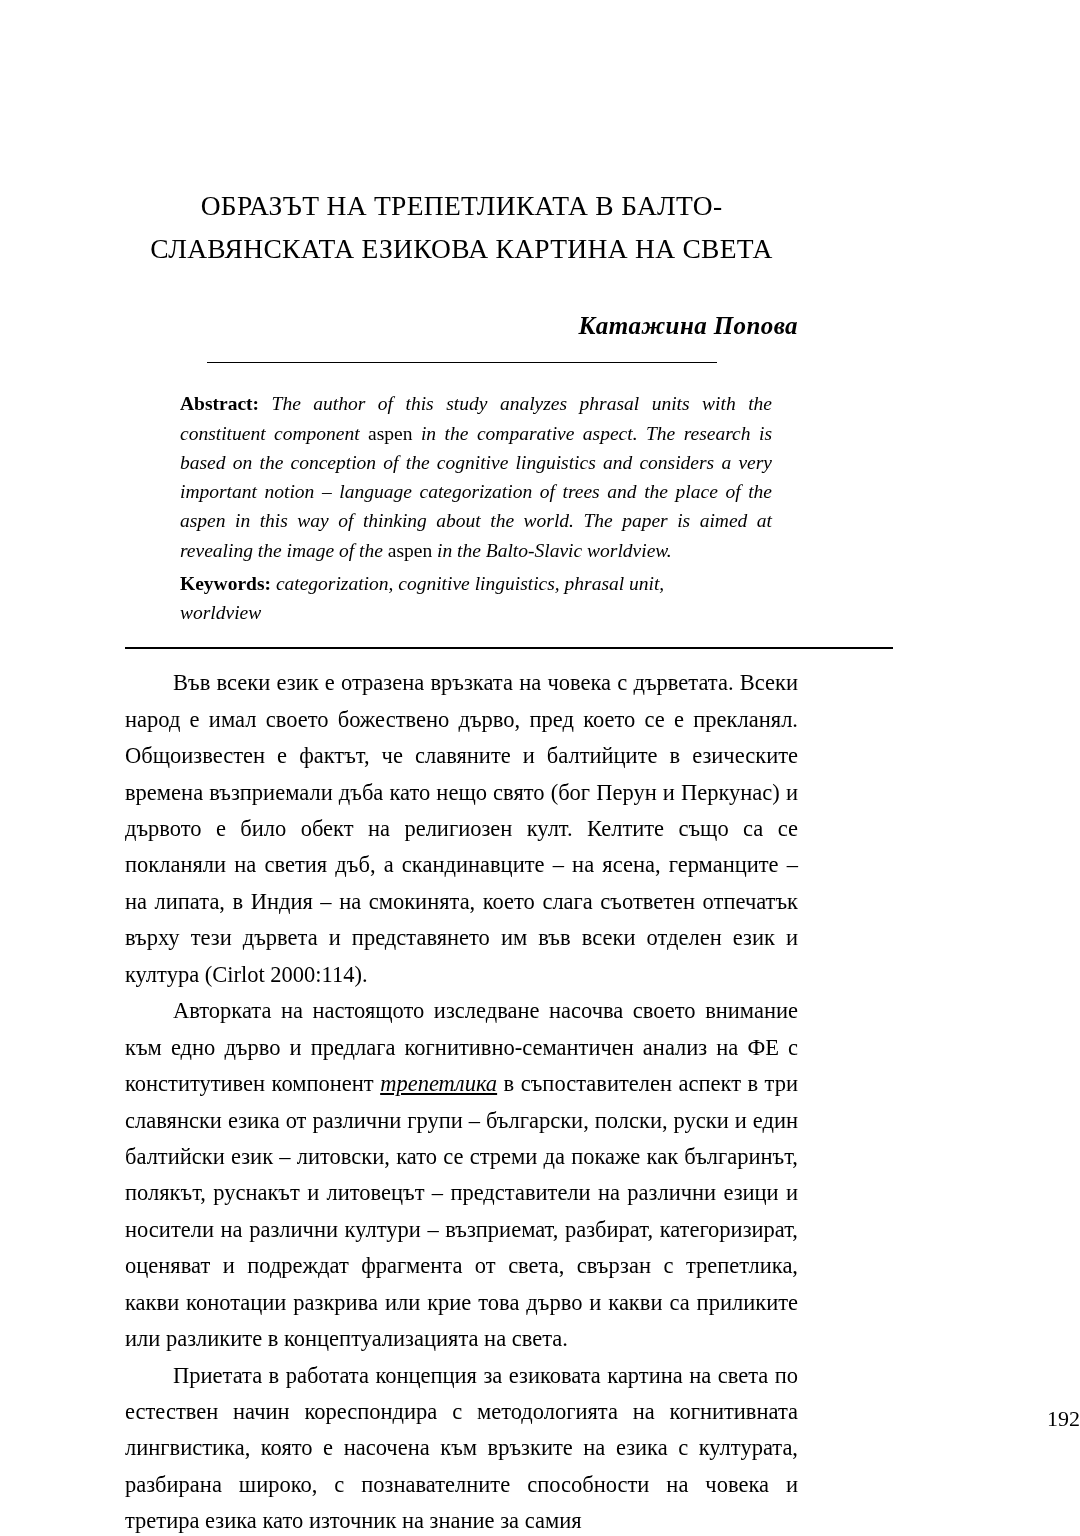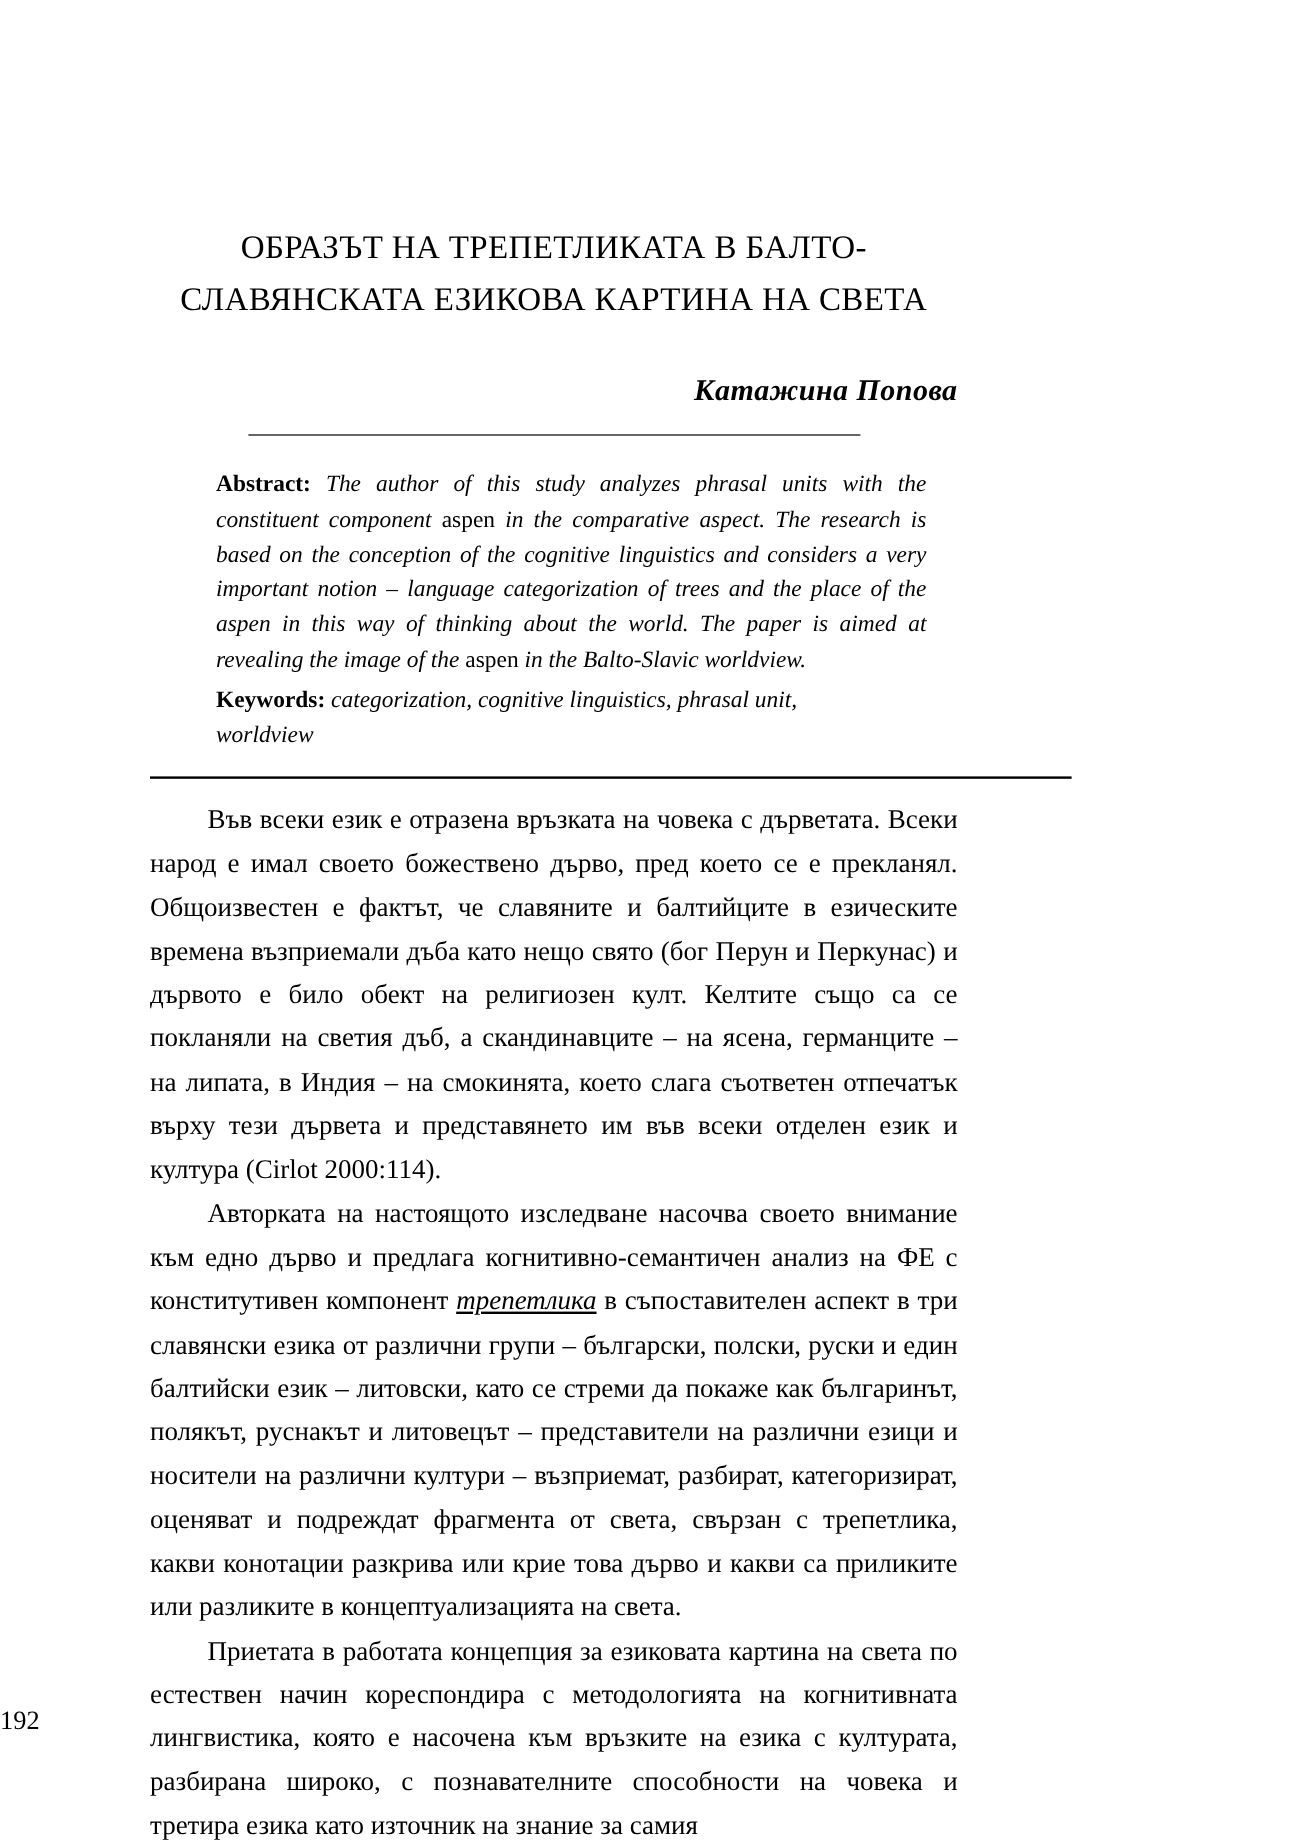--- a/index.html
+++ b/index.html
@@ -98,24 +98,24 @@
   .body-text p {
     margin: 0;
     text-indent: 48px;
   }
   .body-text p .it {
     font-style: italic;
     text-decoration: underline;
   }
   .page-number {
     position: absolute;
-    bottom: 89px;
+    bottom: 104px;
     left: 0;
     width: 1080px;
-    text-align: left;
+    text-align: right;
     font-size: 22px;
   }
 </style>
 </head>
 <body>
 
 <div class="page">
 
   <h1 class="title-bg">ОБРАЗЪТ НА ТРЕПЕТЛИКАТА В БАЛТО-СЛАВЯНСКАТА ЕЗИКОВА КАРТИНА НА СВЕТА</h1>
 

